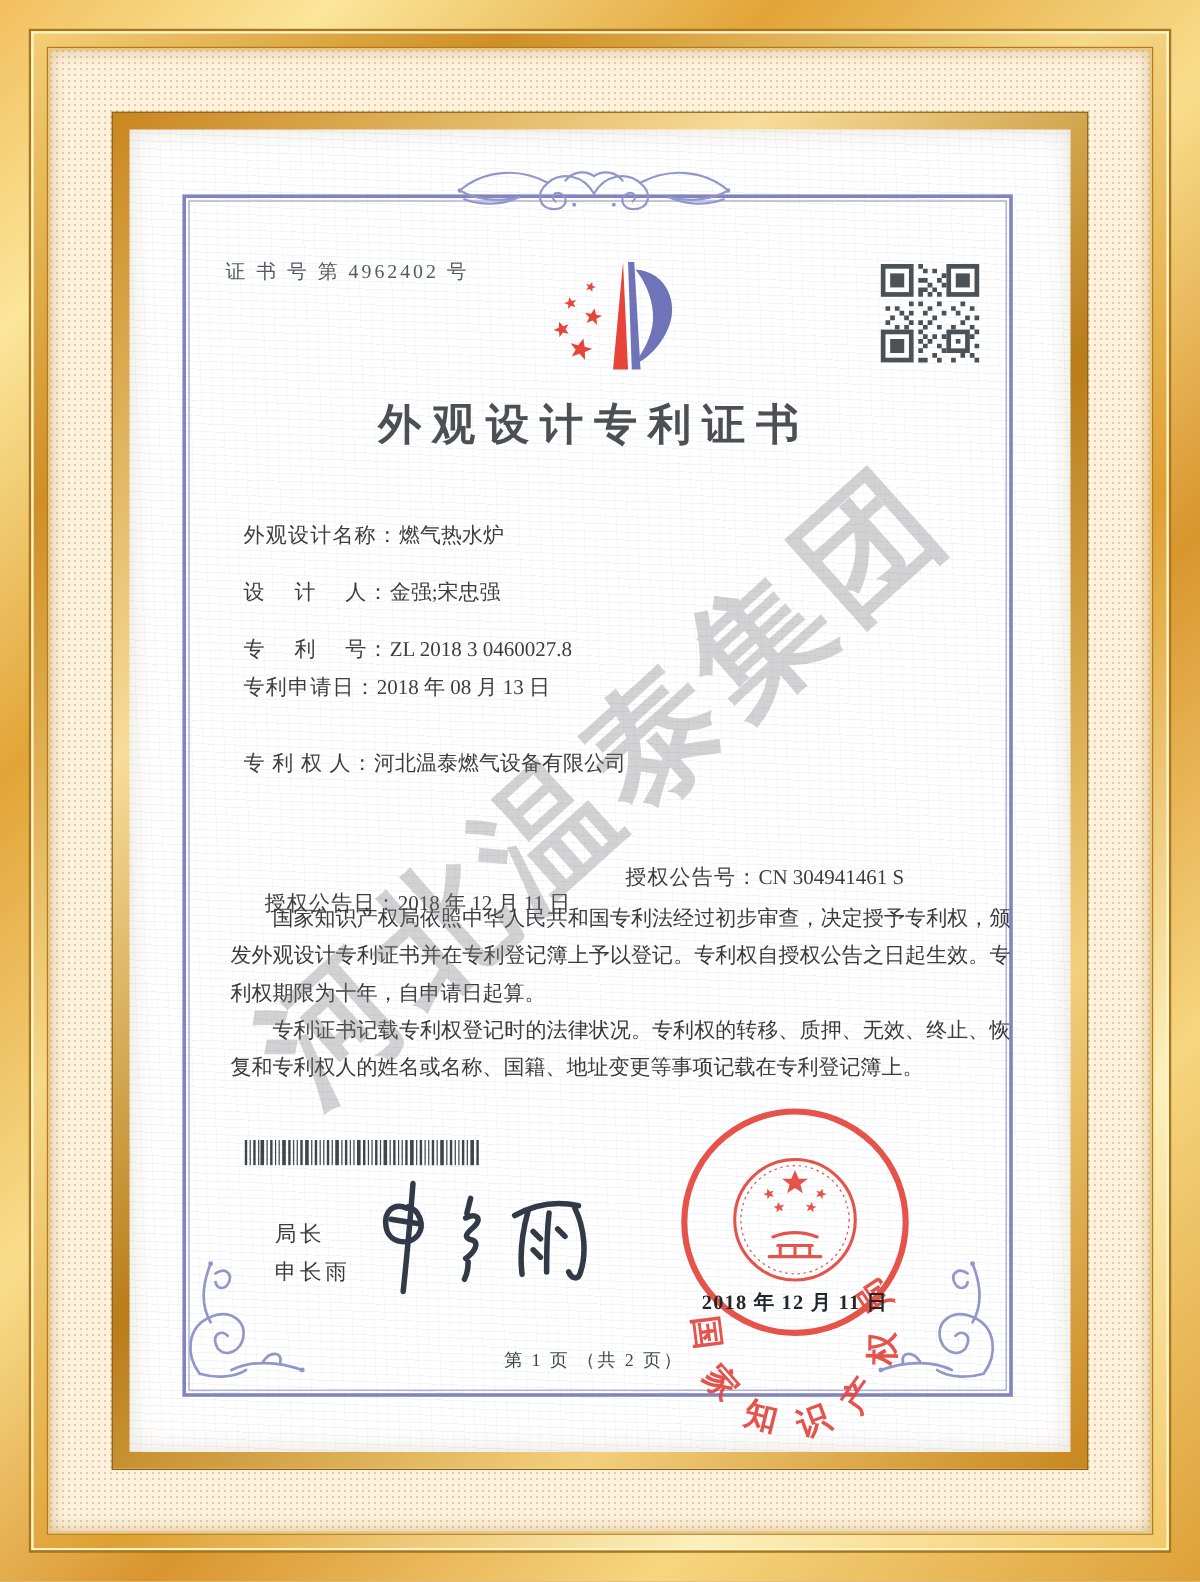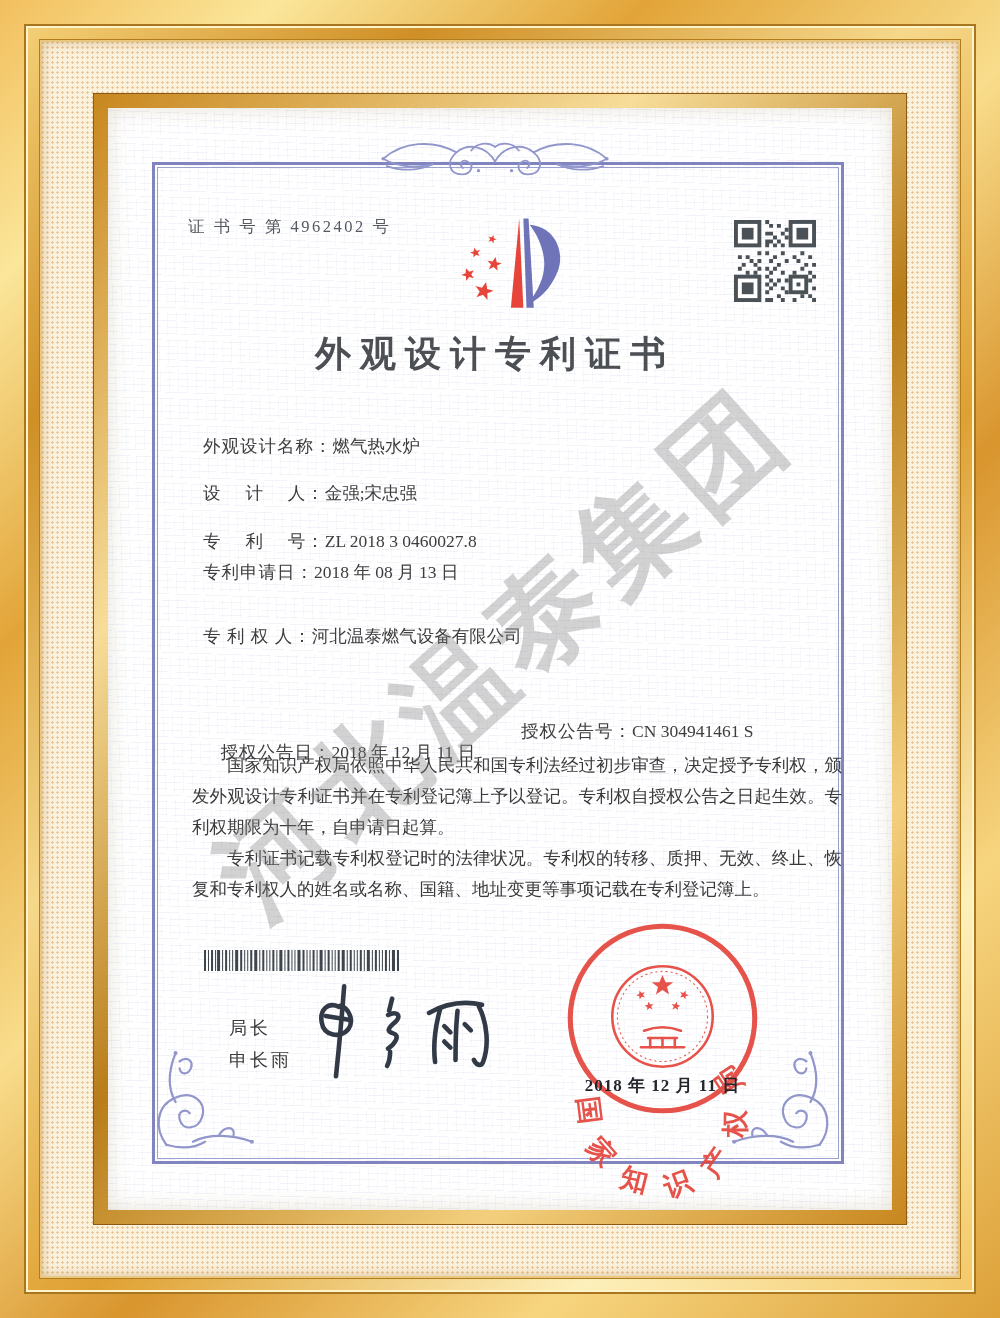--- a/index.html
+++ b/index.html
@@ -288,16 +288,17 @@
       <g stroke="#e4453c" stroke-width="2.5" fill="none" stroke-linecap="round">
         <path d="M82,112 Q100,105 118,112"></path>
         <path d="M86,119 L114,119"></path>
         <path d="M79,128 L121,128"></path>
         <path d="M88,119 L88,128 M100,119 L100,128 M112,119 L112,128"></path>
       </g>
     </svg>
   </div>
   <div class="layer seal-date">2018 年 12 月 11 日</div>
 
+  <div class="layer page-info">第 1 页 （共 2 页）</div>
 
   <div class="layer watermark">河北温泰集团</div>
 
 </div>
 
 </body></html>

